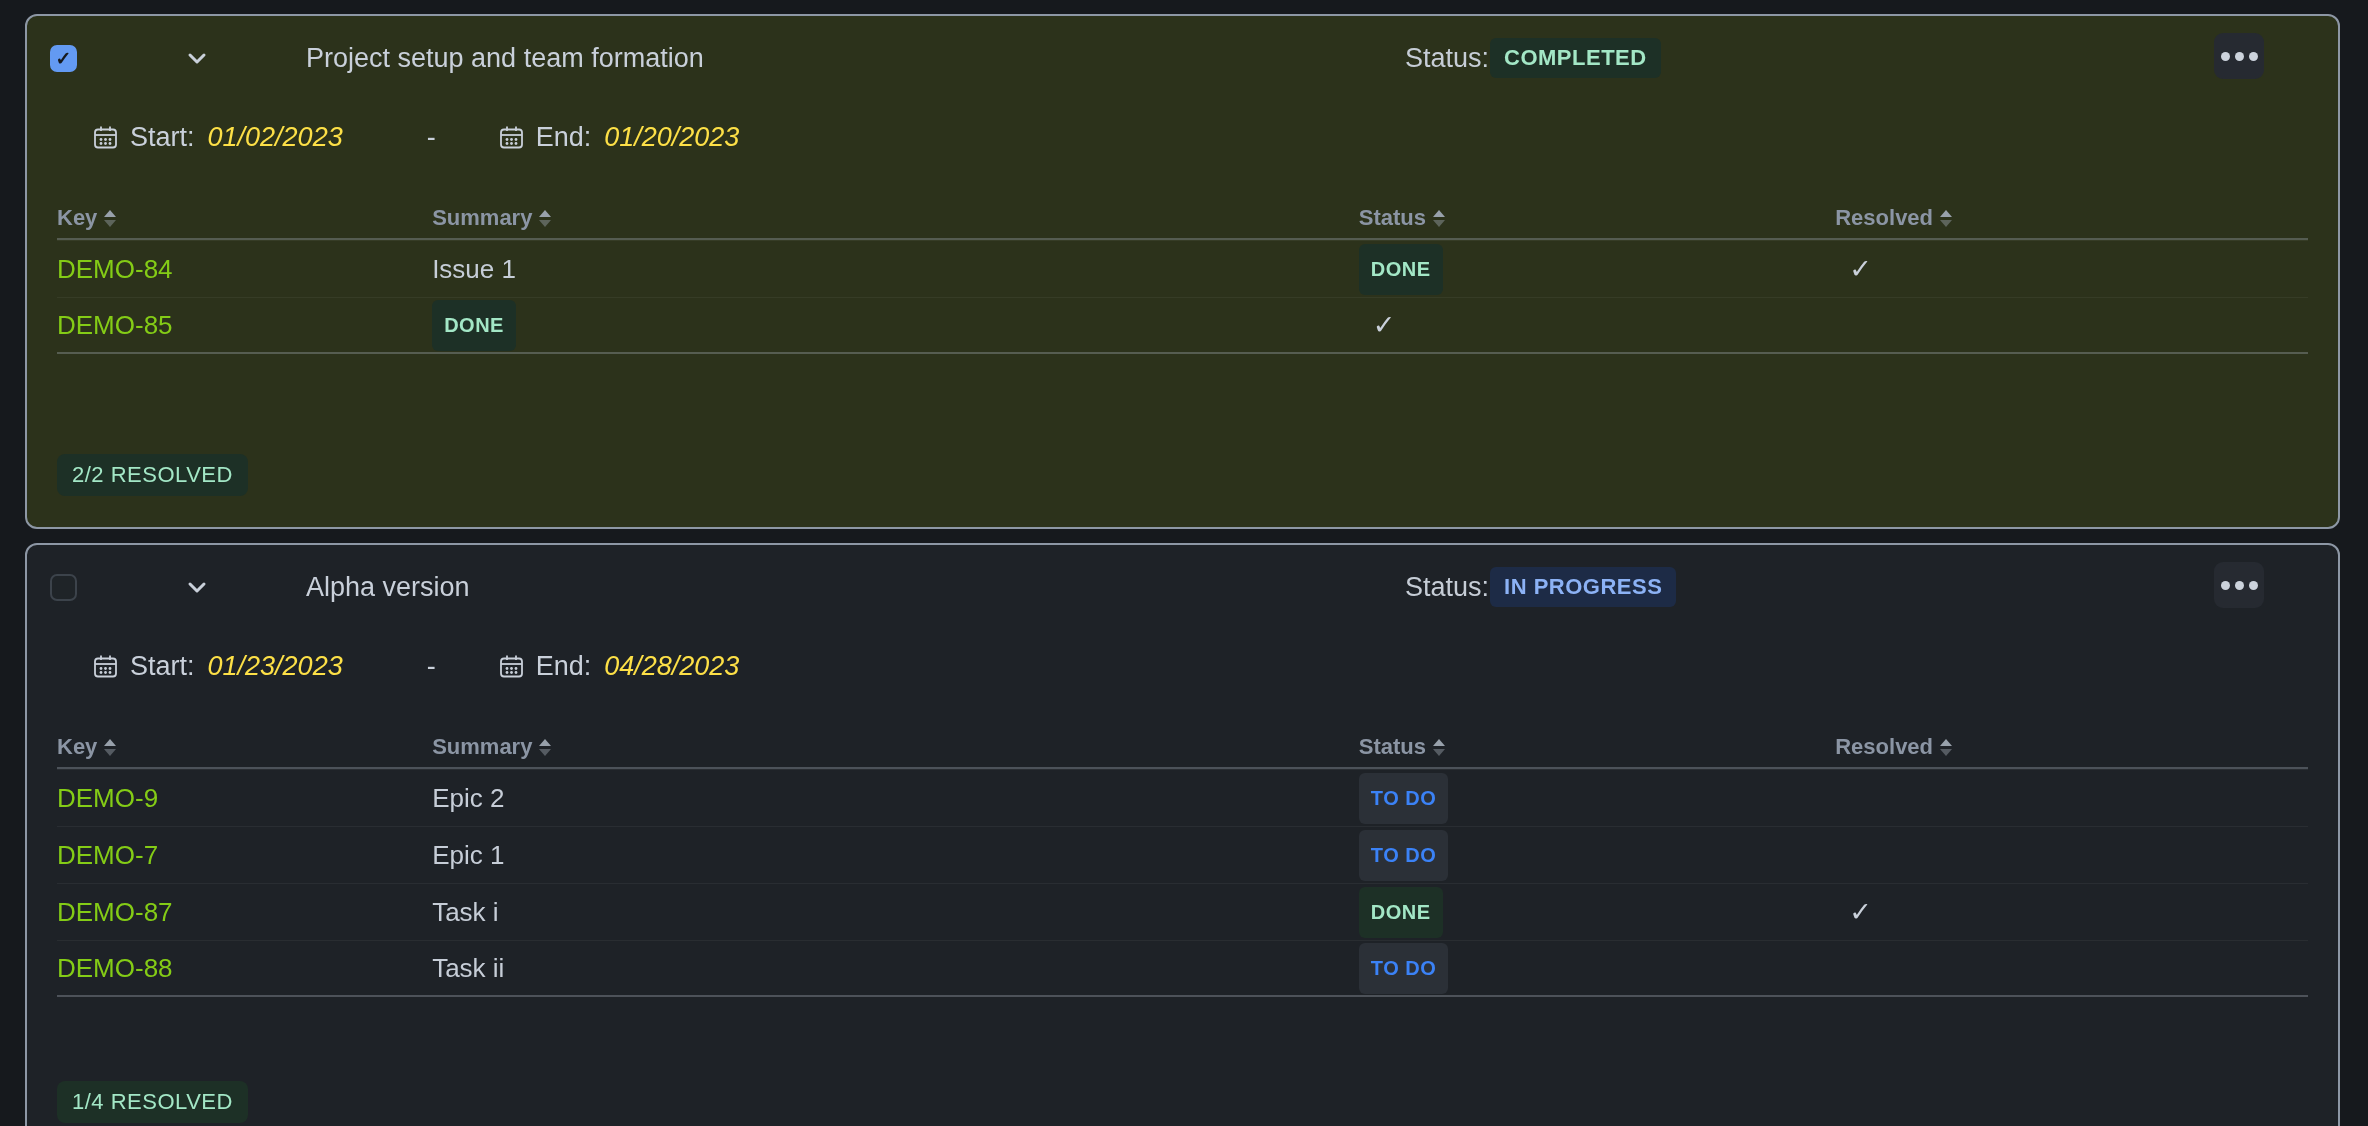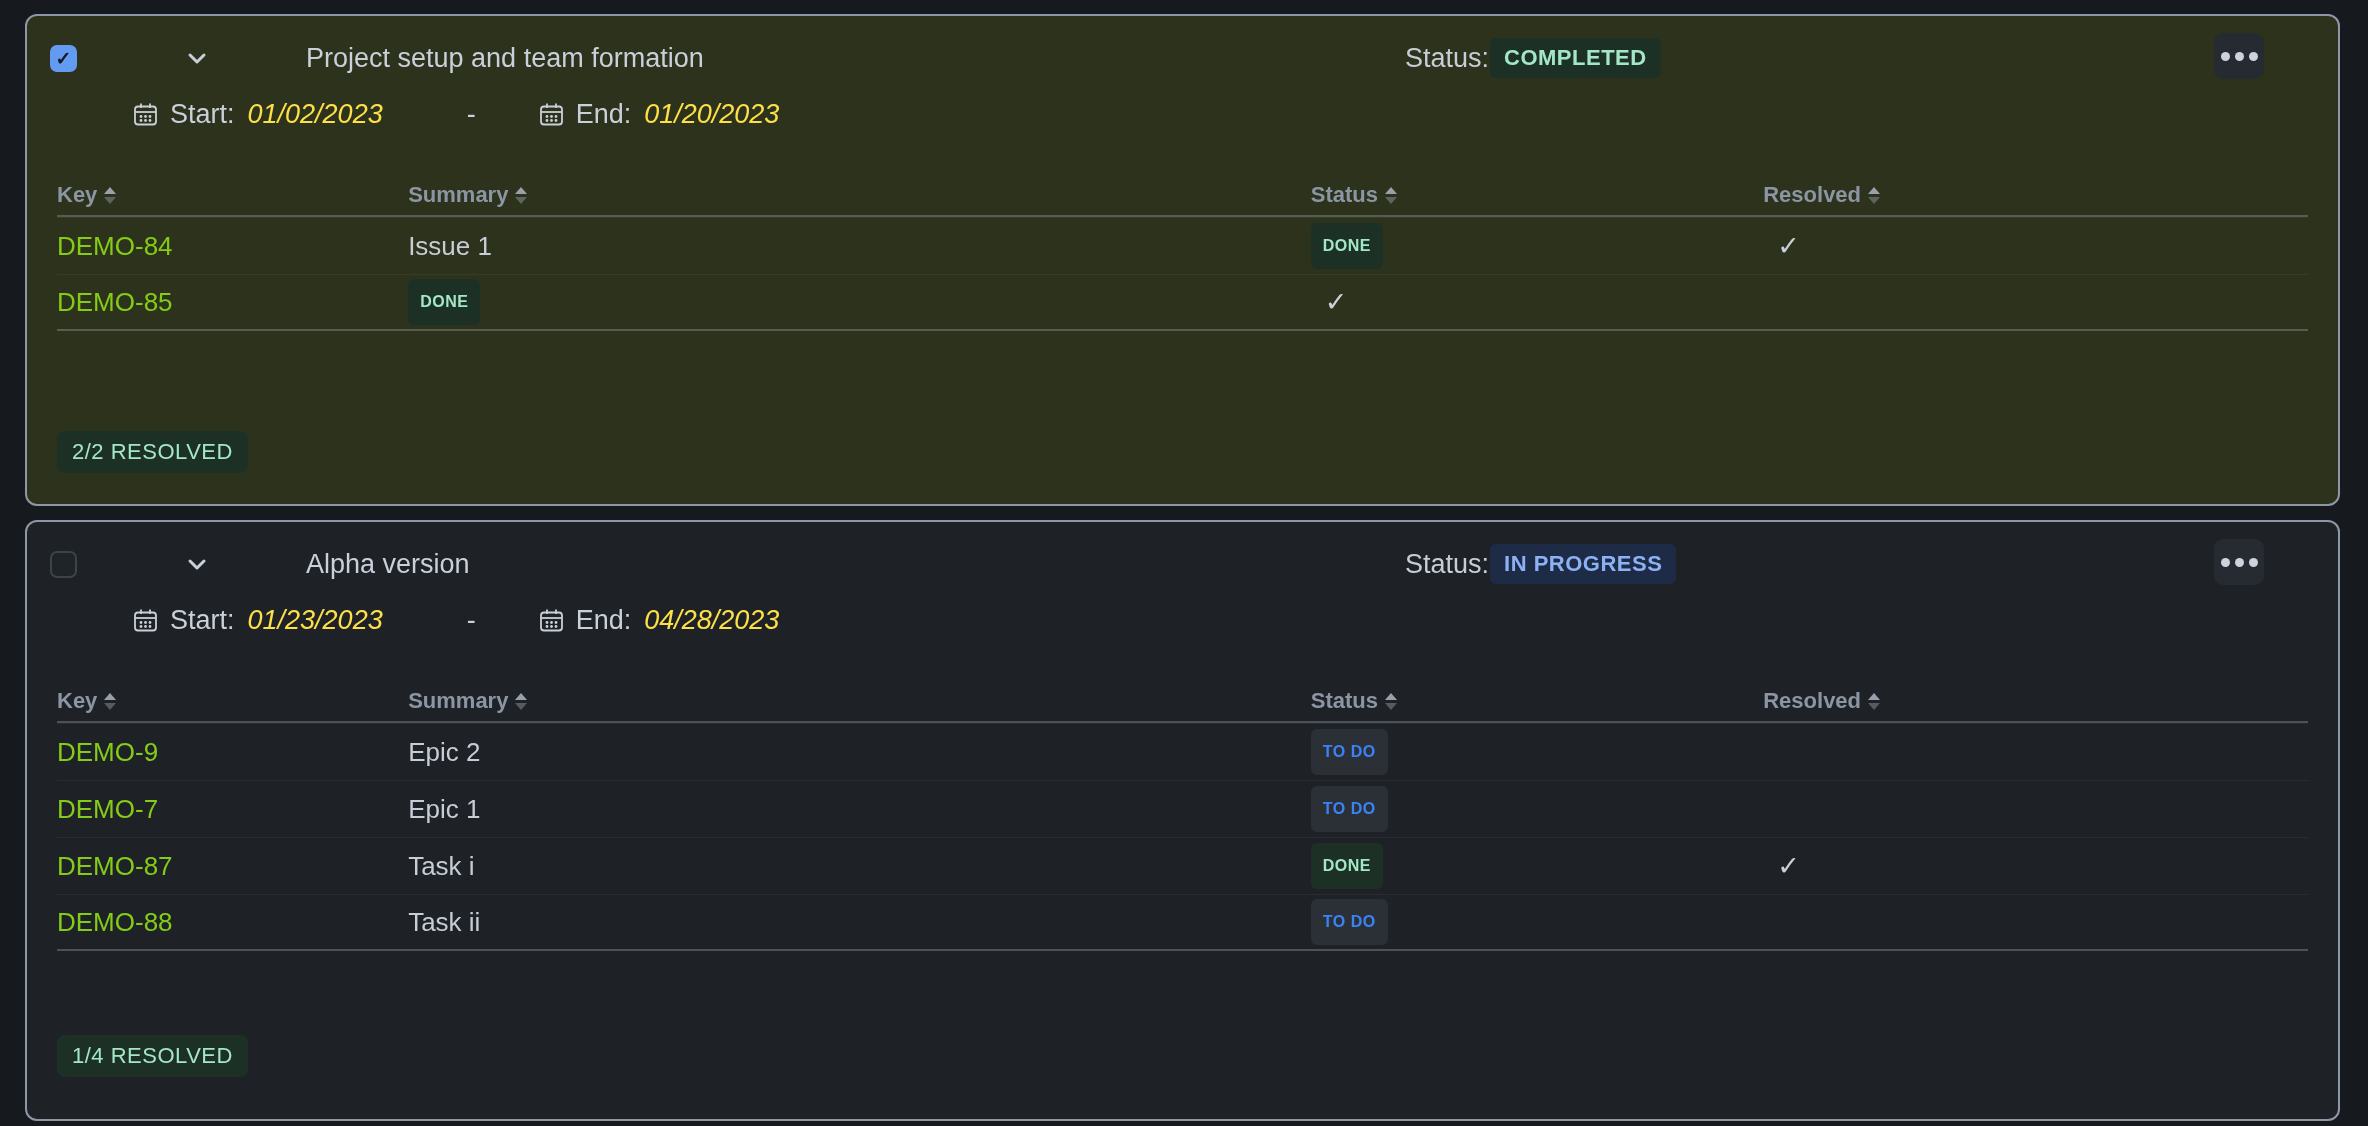--- a/index.html
+++ b/index.html
@@ -75,37 +75,38 @@
     display: flex; align-items: center; justify-content: center;
     gap: 5px;
     cursor: pointer;
   }
   .menu-btn .dot { width: 9px; height: 9px; border-radius: 50%; background: #ccd3dc; }
 
   
   .date-row {
     display: flex;
     align-items: center;
-    margin-top: 26px;
-    padding-left: 105px;
+    margin-top: 49px;
+    padding-left: 65px;
     height: 30px;
     font-size: 27px;
     color: #c9d0da;
   }
   .cal-icon { margin-right: 11px; display: flex; }
   .date-label { margin-right: 13px; }
   .date-value { color: #fde047; font-style: italic; }
   .date-sep { margin: 0 62px 0 84px; }
 
   
   .vtable { margin: 46px 30px 0 30px; }
   .thead, .trow {
     display: grid;
     grid-template-columns: 15.6% 40.1% 20.1% 24.2%;
     align-items: center;
+    gap: 24px;
   }
   .thead {
     height: 42px;
     border-bottom: 2px solid rgba(175,185,195,0.32);
     color: #8b95a4;
     font-size: 22px;
     font-weight: 700;
   }
   .th { display: flex; align-items: center; cursor: pointer; }
   .sorter { display: inline-flex; flex-direction: column; gap: 3px; margin-left: 7px; }
@@ -134,21 +135,21 @@
 
   
   .badge {
     display: inline-block;
     font-weight: 700;
     letter-spacing: 0.5px;
     border-radius: 6px;
     white-space: nowrap;
   }
   .status-group .badge { font-size: 22px; padding: 7px 14px; }
-  .trow .badge { font-size: 16px; padding: 14px 12px; }
+  .trow .badge { font-size: 20px; padding: 14px 12px; }
   .badge-completed, .badge-done { color: #a3e7c6; background: #1d3026; }
   .badge-in-progress { color: #8cb2f5; background: #1d2b46; }
   .badge-todo { color: #3b82f6; background: #2b3037; }
 
   
   .tfooter { padding: 0 0 31px 30px; }
   .card--first .tfooter { margin-top: 100px; }
   .card--second .tfooter { margin-top: 84px; padding-bottom: 42px; }
   .resolved-summary {
     display: inline-block;

